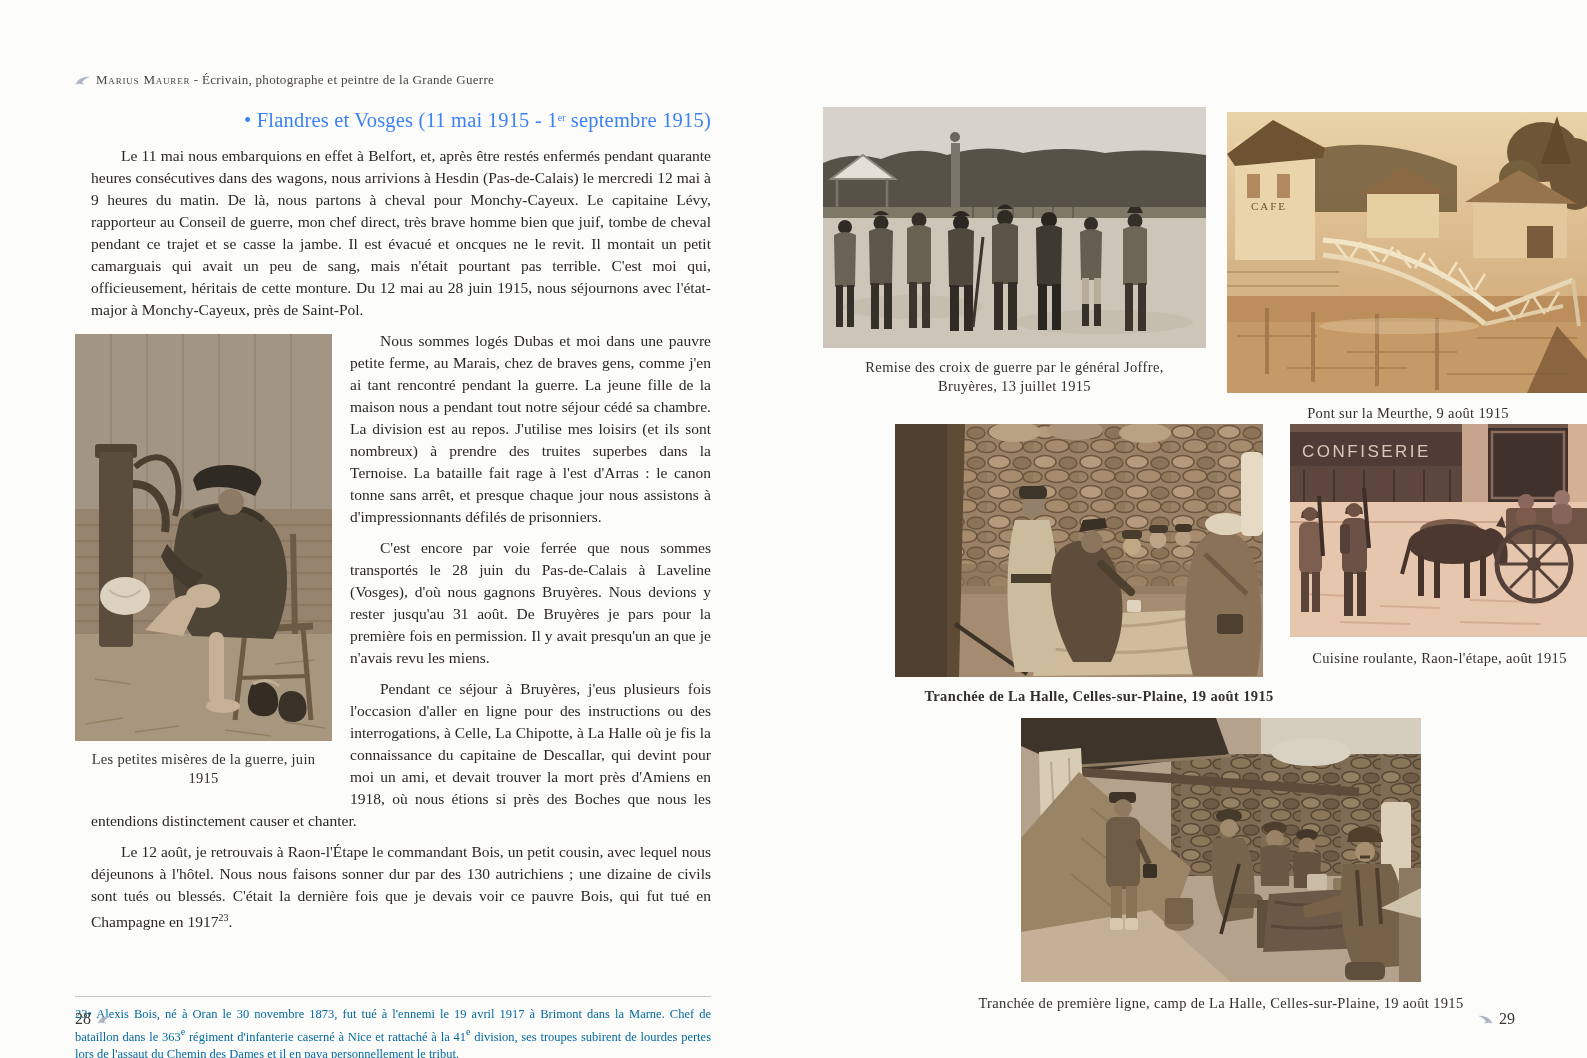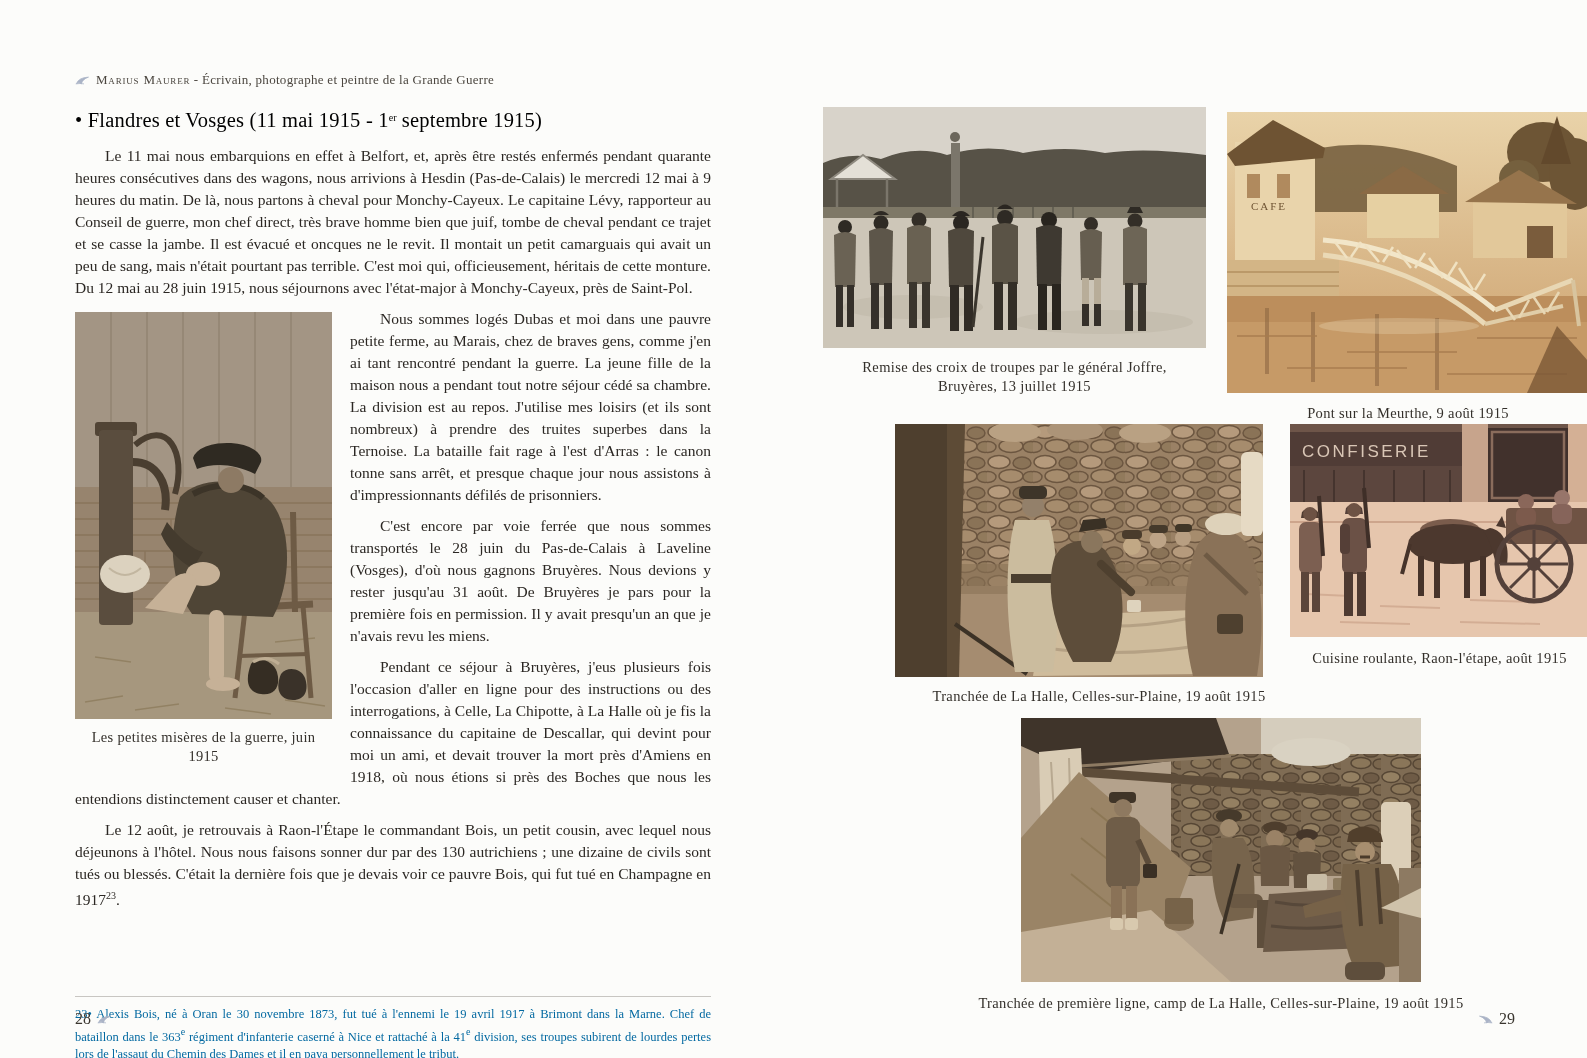--- a/index.html
+++ b/index.html
@@ -6,25 +6,25 @@
   .spread{
     position:relative;width:1587px;height:1058px;margin:0 auto;
     background:#fcfcfa;overflow:hidden;
     font-family:"Liberation Serif","DejaVu Serif",serif;color:#2b2723;
   }
   
   .left-content{position:absolute;left:75px;top:72px;width:636px;}
   .running-header{font-size:13px;color:#4b463f;letter-spacing:.3px;display:flex;align-items:center;gap:6px;}
   .rh-name{font-variant:small-caps;letter-spacing:.8px;}
   .leaf{width:15px;height:11px;flex:0 0 auto;}
-  .section-title{font-size:20.5px;font-weight:normal;color:#000000;margin:21px 0 13px 0;letter-spacing:.2px;}
+  .section-title{font-size:20.5px;font-weight:normal;color:#3b82f6;margin:21px 0 13px 0;letter-spacing:.2px;text-align:right;}
   .section-title sup, .body sup, .footnote sup{font-size:10px;vertical-align:6px;letter-spacing:0;}
   .body{
     font-size:15.5px;line-height:22px;text-align:justify;text-indent:30px;
-    margin:0 0 9px 0;color:#2b2723;
+    margin:0 0 9px 16px;color:#2b2723;
   }
   .wrap-zone{}
   .photo-fig{float:left;width:257px;margin:4px 18px 6px 0;}
   .photo-fig .photo-caption{margin-top:9px;}
   .photo-caption{font-size:14.5px;text-align:center;letter-spacing:.3px;color:#332f2a;line-height:19px;}
   .photo{display:block;}
   .footnote{
     position:absolute;left:75px;top:948px;width:636px;
     font-size:12.5px;line-height:17px;text-align:justify;color:#0369a1;
     border-top:1px solid #c8c6c2;padding-top:9px;margin-top:48px;
@@ -251,21 +251,21 @@
             <path d="M-8,-8 L8,-8 L5,-14 L-5,-14 Z" fill="#2e2a24"></path>
             <circle r="7.5" fill="#332e27"></circle>
             <path d="M-12,8 Q0,2 12,8 L12,64 L-12,64 Z" fill="#6d6556"></path>
             <rect x="-10" y="62" width="8" height="48" fill="#3a352d"></rect>
             <rect x="3" y="62" width="8" height="48" fill="#3a352d"></rect>
           </g>
       </g>
       <line x1="160" y1="130" x2="150" y2="220" stroke="#3a352d" stroke-width="3"></line>
     </svg>
     <figcaption class="photo-caption" style="margin-top:10px;">
-      <div>Remise des croix de troupes par le général Joffre,</div>
+      <div>Remise des croix de guerre par le général Joffre,</div>
       <div>Bruyères, 13 juillet 1915</div>
     </figcaption>
   </figure>
 
   <figure class="rfig" style="left:1194px;top:112px;width:362px;">
     <svg class="photo" width="362" height="281" viewBox="0 0 362 281">
       <rect width="362" height="281" fill="url(#pgrad)"></rect>
       <path d="M55,46 Q140,16 230,54 L230,100 L55,100 Z" fill="#77603f" opacity=".9"></path>
       <ellipse cx="316" cy="40" rx="36" ry="30" fill="#6d5535"></ellipse>
       <ellipse cx="348" cy="62" rx="26" ry="36" fill="#6d5535"></ellipse>
@@ -323,21 +323,21 @@
         <line x1="306" y1="184" x2="318" y2="202"></line>
           <line x1="320" y1="200" x2="332" y2="180"></line>
       </g>
       <line x1="346" y1="168" x2="352" y2="214" stroke="#d8c49e" stroke-width="4"></line>
       <path d="M330,214 L362,250 L362,281 L300,281 Z" fill="#7a5836" opacity=".8"></path>
       <ellipse cx="172" cy="214" rx="80" ry="8" fill="#e4d2ac" opacity=".35"></ellipse>
     </svg>
     <figcaption class="photo-caption" style="margin-top:11px;">Pont sur la Meurthe, 9 août 1915</figcaption>
   </figure>
 
-  <figure class="rfig" style="left:862px;top:424px;width:408px;">
+  <figure class="rfig" style="left:862px;top:424px;width:408px;font-weight:bold;">
     <svg class="photo" width="368" height="253" viewBox="0 0 368 253">
       <rect width="368" height="253" fill="#a58c70"></rect>
       <rect x="40" y="0" width="328" height="162" fill="url(#stones)"></rect>
       <rect x="40" y="140" width="328" height="30" fill="#8a7357" opacity=".6"></rect>
       <ellipse cx="120" cy="8" rx="26" ry="10" fill="#b9a183"></ellipse>
         <ellipse cx="180" cy="6" rx="28" ry="10" fill="#ac9478"></ellipse>
         <ellipse cx="250" cy="9" rx="26" ry="10" fill="#b9a183"></ellipse>
       <rect x="0" y="0" width="52" height="253" fill="#4e3f2e"></rect>
       <path d="M52,0 L70,0 L64,253 L52,253 Z" fill="#5d4b36"></path>
       <line x1="60" y1="200" x2="132" y2="250" stroke="#3c3226" stroke-width="4"></line>

